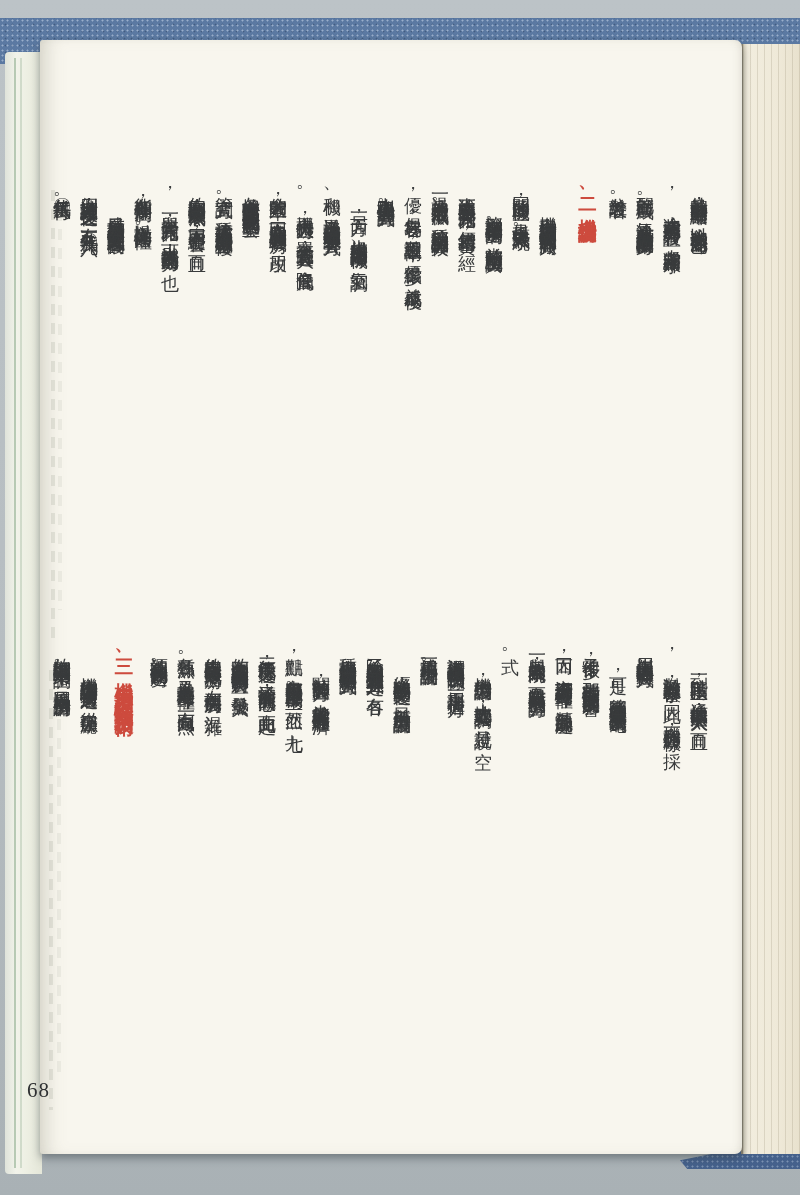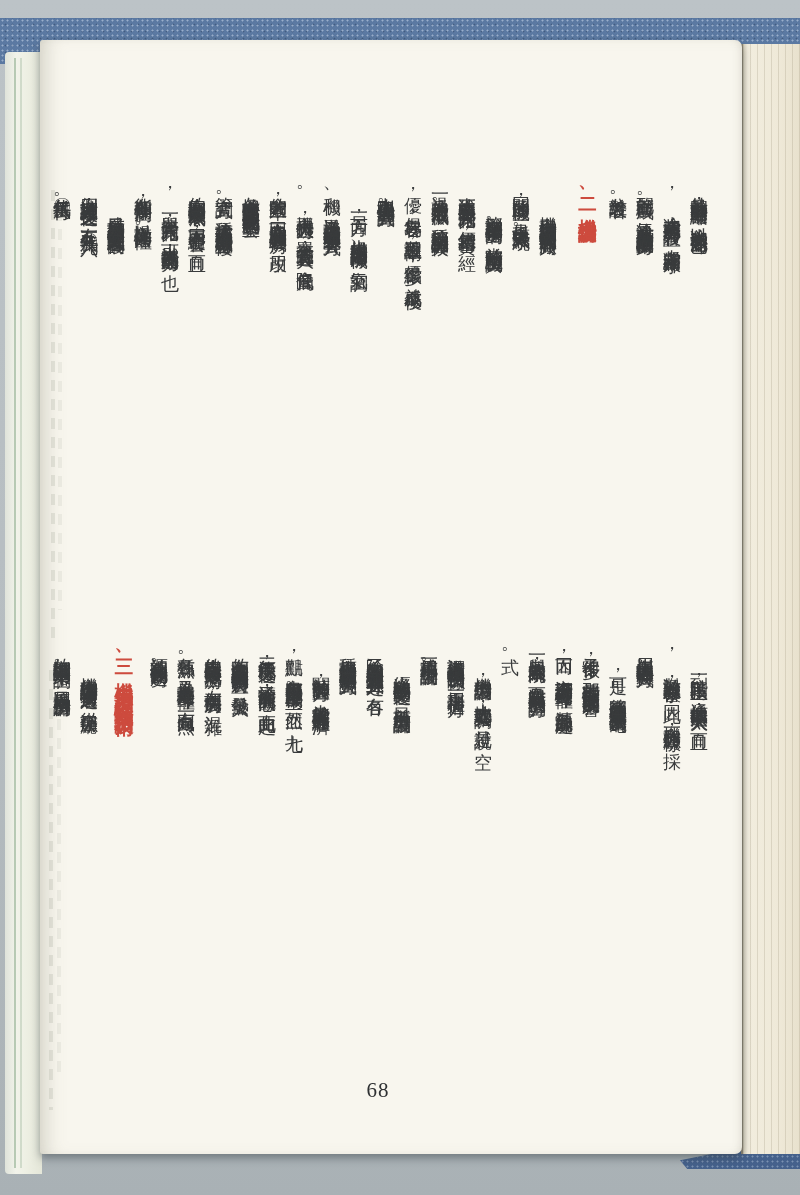--- a/index.html
+++ b/index.html
@@ -53,21 +53,21 @@
     writing-mode:vertical-rl;text-orientation:mixed;
     color:#393b3c;
   }
   .block-top{top:143px;height:466px;}
   .block-bottom{top:604px;height:456px;}
   .vblock p{margin:0;font-size:18px;line-height:27px;letter-spacing:1px;}
   .vblock p.heading{color:#cd4b3e;font-weight:bold;}
   .vblock p.h2{margin-block-start:4px;margin-block-end:12px;font-size:18.5px;letter-spacing:1px;}
   .vblock p.h3{margin-block-start:7px;margin-block-end:9px;font-size:19px;letter-spacing:2.5px;}
   .page-num{
-    position:absolute;top:1038px;left:0;width:100%;text-align:center;
+    position:absolute;top:1038px;left:0;width:100%;text-align:left;
     transform:translateX(-13px);
     font-size:21px;color:#2f3133;letter-spacing:1px;
   }
   
   .artifact{
     position:absolute;width:4px;opacity:.5;
     background:repeating-linear-gradient(180deg,rgba(105,115,95,.28) 0 11px,transparent 11px 19px);
     filter:blur(.6px);
   }
   .a1{left:11px;top:150px;height:450px;}

